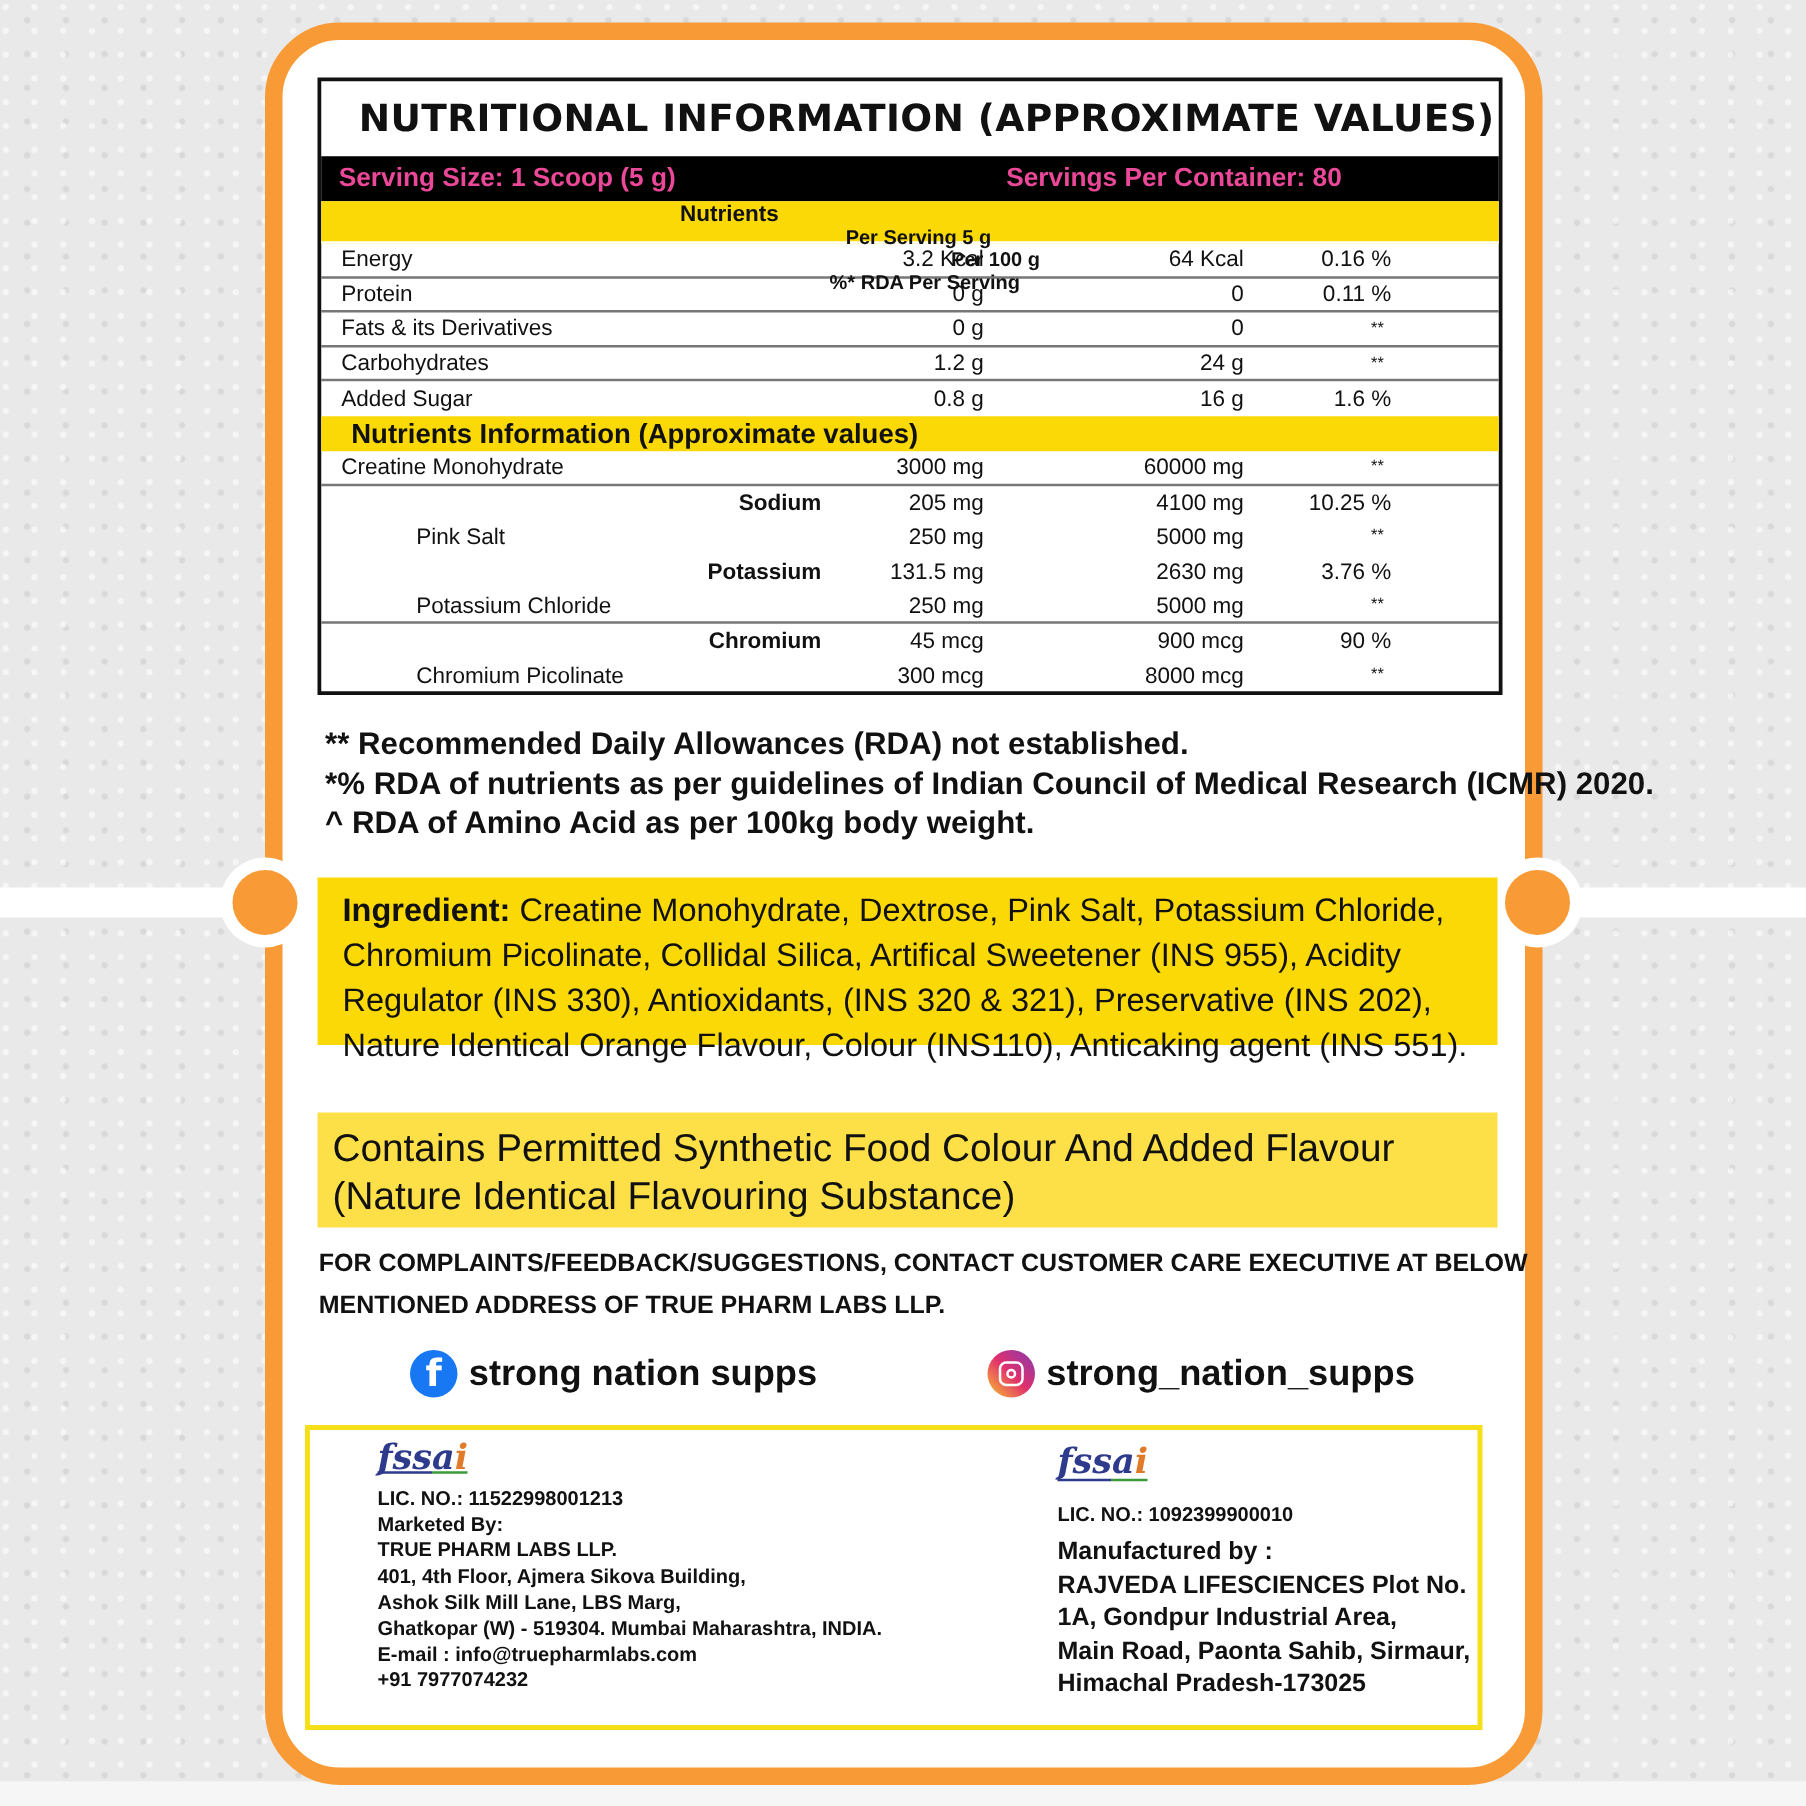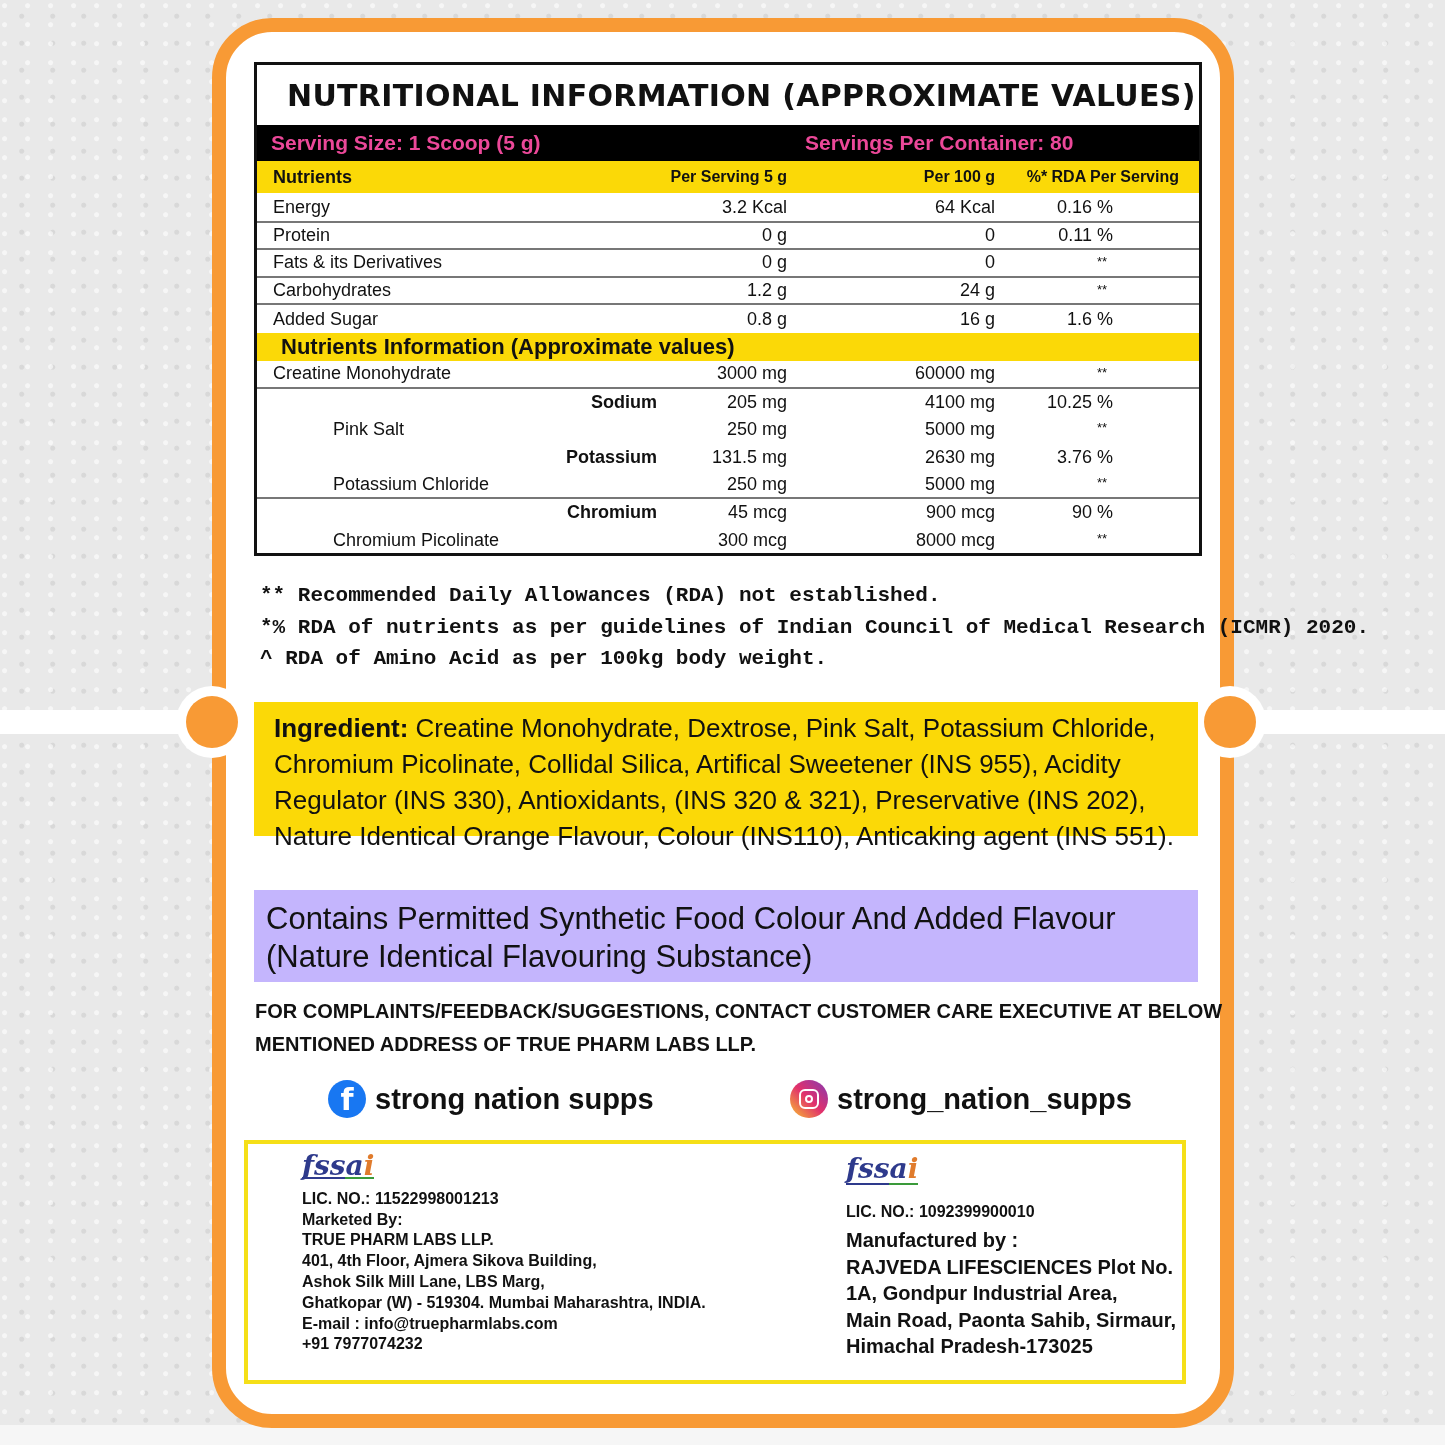--- a/index.html
+++ b/index.html
@@ -39,49 +39,50 @@
     font-family: "DejaVu Sans", sans-serif; font-weight: bold; font-size: 30px; letter-spacing: 0.3px;
   }
   .serving-bar {
     background: #000; color: #ec4899; height: 36px; display: flex; align-items: center;
     font-weight: bold; font-size: 21px;
   }
   .serving-bar .l { padding-left: 14px; width: 548px; }
   .header-row {
     background: #fbd907; height: 34px; display: flex; align-items: center; font-weight: bold; font-size: 16px;
     border-bottom: 2px solid #fff;
+    flex-direction: column;
   }
   .c0 { width: 400px; padding-left: 16px; }
   .c1 { width: 130px; text-align: right; }
   .c2 { width: 208px; text-align: right; }
   .c3 { width: 192px; text-align: right; padding-right: 8px; }
   .header-row .c0 { font-size: 18px; }
   .row {
     height: 27.6px; display: flex; align-items: center; font-size: 18px;
   }
   .row.bl { border-bottom: 2px solid #777; }
   .row .c3 { padding-right: 74px; }
   .row .c3.star { padding-right: 80px; font-size: 13px; align-self: flex-start; padding-top: 4px; }
   .row.bold .c0 { font-weight: bold; text-align: right; }
   .row.sub .c0 { padding-left: 76px; }
   .sec-row {
     background: #fbd907; height: 28px; display: flex; align-items: center; font-weight: bold; font-size: 22px;
     padding-left: 24px;
   }
 
-  .notes { position: absolute; left: 260px; top: 580px; font-weight: bold; font-size: 21px; line-height: 31.5px; font-family: Liberation Mono, monospace; }
+  .notes { position: absolute; left: 260px; top: 580px; font-weight: bold; font-size: 25px; line-height: 31.5px; }
 
   .ingr-box {
     position: absolute; left: 254px; top: 702px; width: 944px; height: 134px; background: #fbd907;
     padding: 8px 20px; font-size: 26px; line-height: 36px;
   }
   .ingr-box b { font-weight: bold; }
 
   .colour-box {
-    position: absolute; left: 254px; top: 890px; width: 944px; height: 92px; background: #c4b5fd;
+    position: absolute; left: 254px; top: 890px; width: 944px; height: 92px; background: #fde047;
     padding: 10px 12px; font-size: 31px; line-height: 38px;
   }
   .complaint {
     position: absolute; left: 255px; top: 995px; font-weight: bold; font-size: 20px; line-height: 33px;
   }
   .social { position: absolute; top: 1080px; display: flex; align-items: center; font-weight: bold; font-size: 29px; }
   .social.fb { left: 328px; }
   .social.ig { left: 790px; }
   .social .ico {
     width: 38px; height: 38px; border-radius: 50%; margin-right: 9px; display: flex; align-items: center; justify-content: center;

